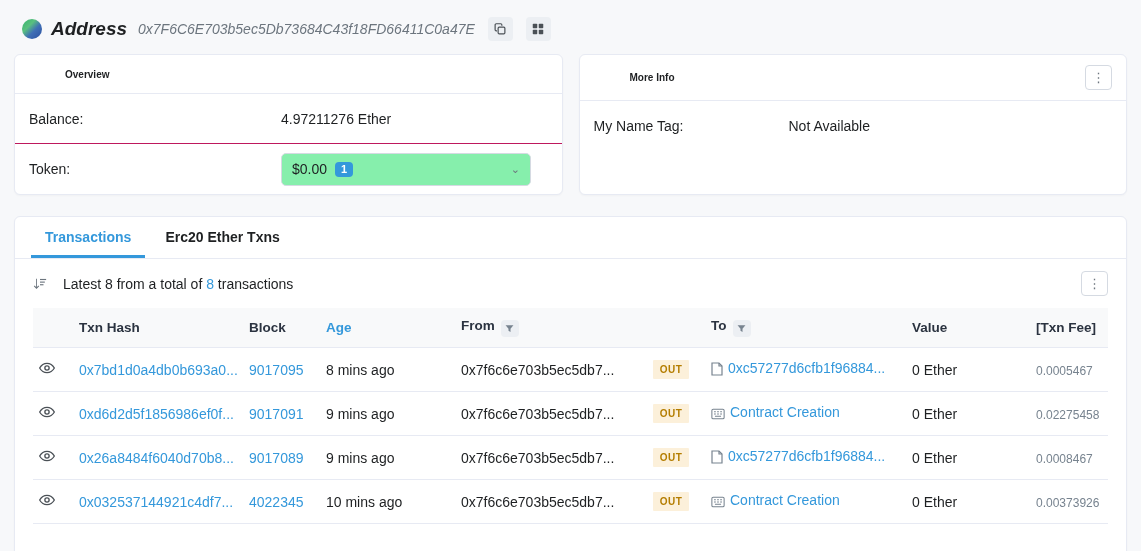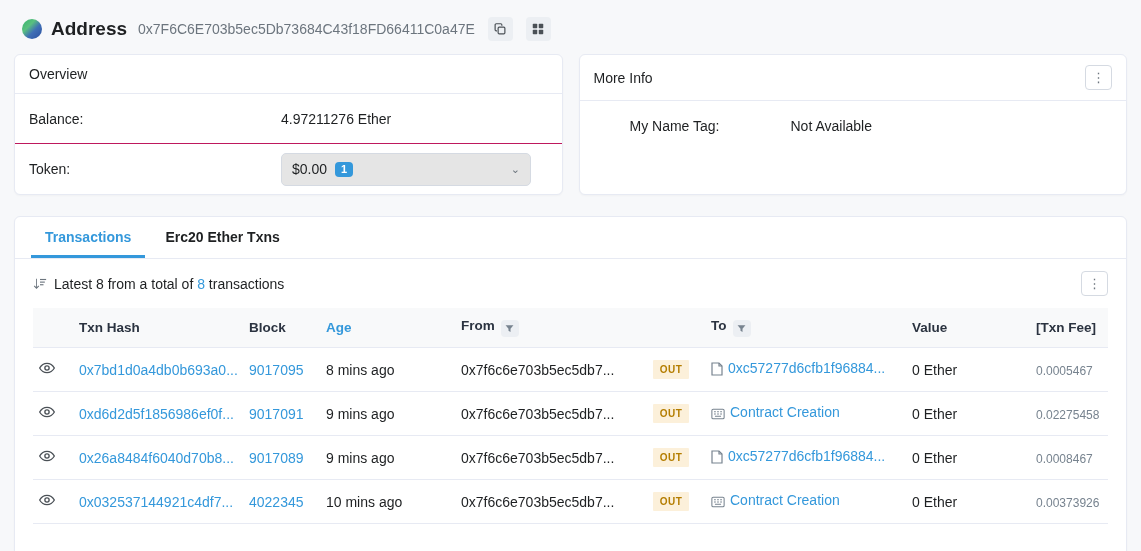--- a/index.html
+++ b/index.html
@@ -8,21 +8,21 @@
     font-family: "Liberation Sans", sans-serif;
     background: #f7f8fa;
     color: #1e2022;
     font-size: 14px;
   }
   a { text-decoration: none; }
   .link { color: #3498db; cursor: pointer; }
   .trunc { display:inline-block; max-width:100%; white-space:nowrap; overflow:hidden; text-overflow:ellipsis; vertical-align:middle; }
 
   
-  .page-header { display:flex; align-items:center; gap:9px; padding:17px 14px 13px 22px; }
+  .page-header { display:flex; align-items:center; gap:9px; padding:17px 14px 13px 22px;font-style:italic; }
   .blockie {
     width:20px; height:20px; border-radius:50%;
     background: linear-gradient(135deg,#37b26c 0%,#59c07f 35%,#3f6fb5 60%,#2b4fa0 100%);
     flex:0 0 auto;
   }
   .page-title { font-size:19px; font-weight:700; color:#1e2022; }
   .page-address { font-size:14px; color:#6c757e; margin-left:2px; }
   .mini-btn {
     width:25px; height:24px; border:none; border-radius:4px; background:#eceff3;
     display:inline-flex; align-items:center; justify-content:center; cursor:pointer; color:#4a5056;
@@ -34,31 +34,31 @@
   .cards-row { display:flex; gap:16px; padding:0 14px; align-items:stretch; }
   .card {
     background:#fff; border:1px solid #e7eaf3; border-radius:6px;
     box-shadow:0 1px 2px rgba(30,32,34,.03); overflow:hidden;
   }
   .card-half { flex:1 1 0; height:141px; }
   .card-head {
     display:flex; align-items:center; justify-content:space-between;
     padding:10px 14px; border-bottom:1px solid #e7eaf3; min-height:39px;
   }
-  .card-title { font-weight:400; font-size:14px; color:#1e2022; }
+  .card-title { font-weight:700; font-size:10px; color:#1e2022;margin-left:36px; }
   .kv-row { display:flex; align-items:center; padding:0 14px; height:50px; }
   .kv-row.divided { border-bottom:1px solid #be185d; }
   .kv-label { width:252px; flex:0 0 auto; color:#1e2022; }
-  .kv-label.narrow { width:161px;margin-left:36px; }
+  .kv-label.narrow { width:195px; }
   .kv-value { color:#1e2022; }
 
   .token-select {
     display:flex; align-items:center; gap:8px;
     width:250px; height:33px; padding:0 10px;
-    border:1px solid #d5dae2; border-radius:5px; background:#e5e5e5; cursor:pointer;
+    border:1px solid #d5dae2; border-radius:5px; background:#86efac; cursor:pointer;
   }
   .token-count {
     background:#3498db; color:#fff; font-size:11px; font-weight:700;
     border-radius:4px; padding:2px 6px; line-height:1;
   }
   .token-chevron { margin-left:auto; color:#6c757e; font-size:11px; }
 
   .kebab-btn {
     width:27px; height:25px; border:1px solid #d5dae2; border-radius:4px; background:#fff;
     color:#6c757e; font-size:13px; line-height:1; cursor:pointer;
@@ -68,21 +68,21 @@
   
   .tx-card { margin:21px 14px 0 14px; min-height:344px; }
   .tab-bar { display:flex; gap:6px; padding:0 16px; border-bottom:1px solid #e7eaf3; }
   .tab {
     padding:12px 14px 10px 14px; font-size:14px; cursor:pointer; color:#1e2022;
     border-bottom:3px solid transparent; font-weight:600;
   }
   .tab.active { color:#3498db; border-bottom-color:#3498db; }
 
   .tx-toolbar { display:flex; align-items:center; justify-content:space-between; padding:12px 18px 10px 18px; }
-  .tx-summary { display:flex; align-items:center; gap:7px; color:#1e2022; font-size:14px; }
+  .tx-summary { display:flex; align-items:center; gap:16px; color:#1e2022; font-size:14px; }
   .sort-icon { color:#6c757e; display:inline-flex; }
 
   
   .tx-table-wrap { padding:2px 18px 0 18px; }
   table { width:100%; border-collapse:collapse; table-layout:fixed; }
   col.c-eye{width:44px;} col.c-hash{width:170px;} col.c-block{width:77px;}
   col.c-age{width:135px;} col.c-from{width:192px;} col.c-dir{width:58px;}
   col.c-to{width:201px;} col.c-value{width:124px;}
   thead th {
     text-align:left; font-weight:600; color:#2b3340; font-size:13.5px;

